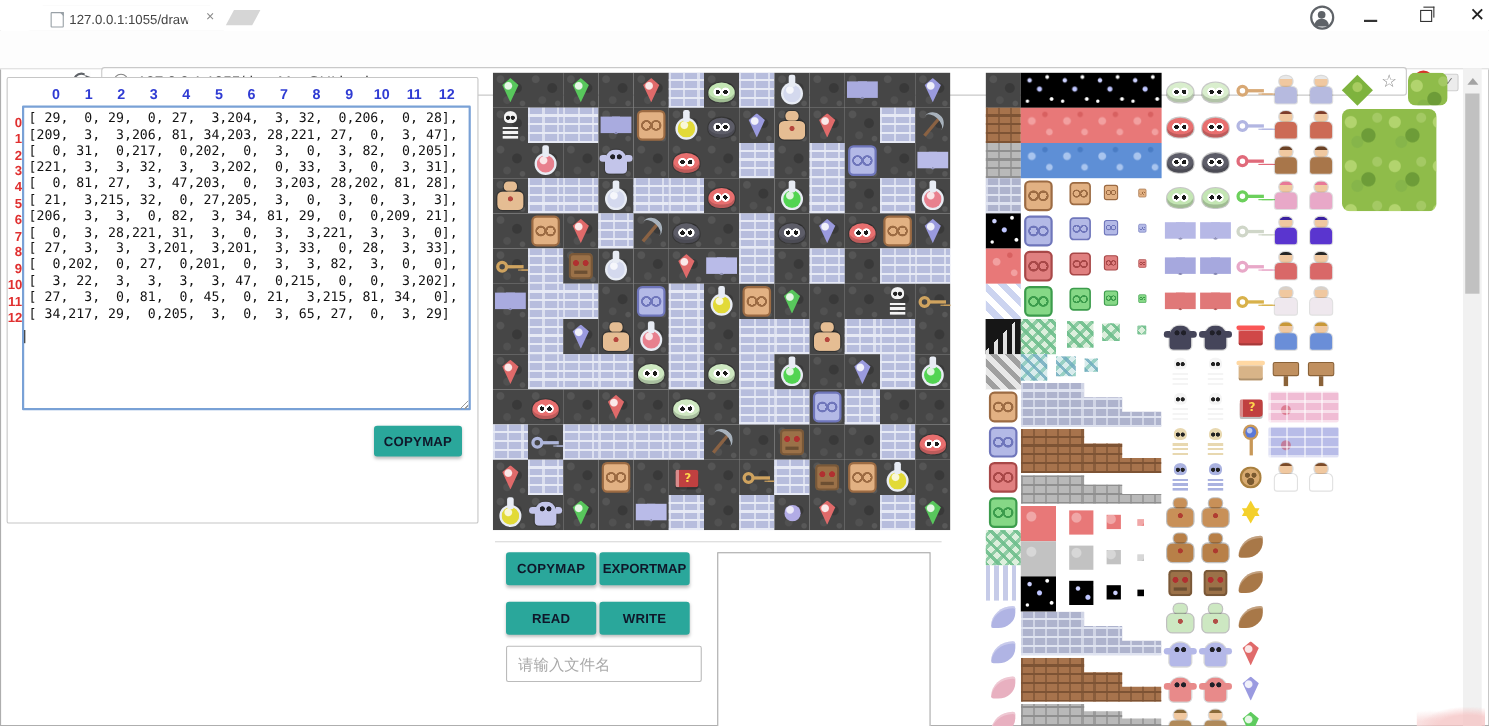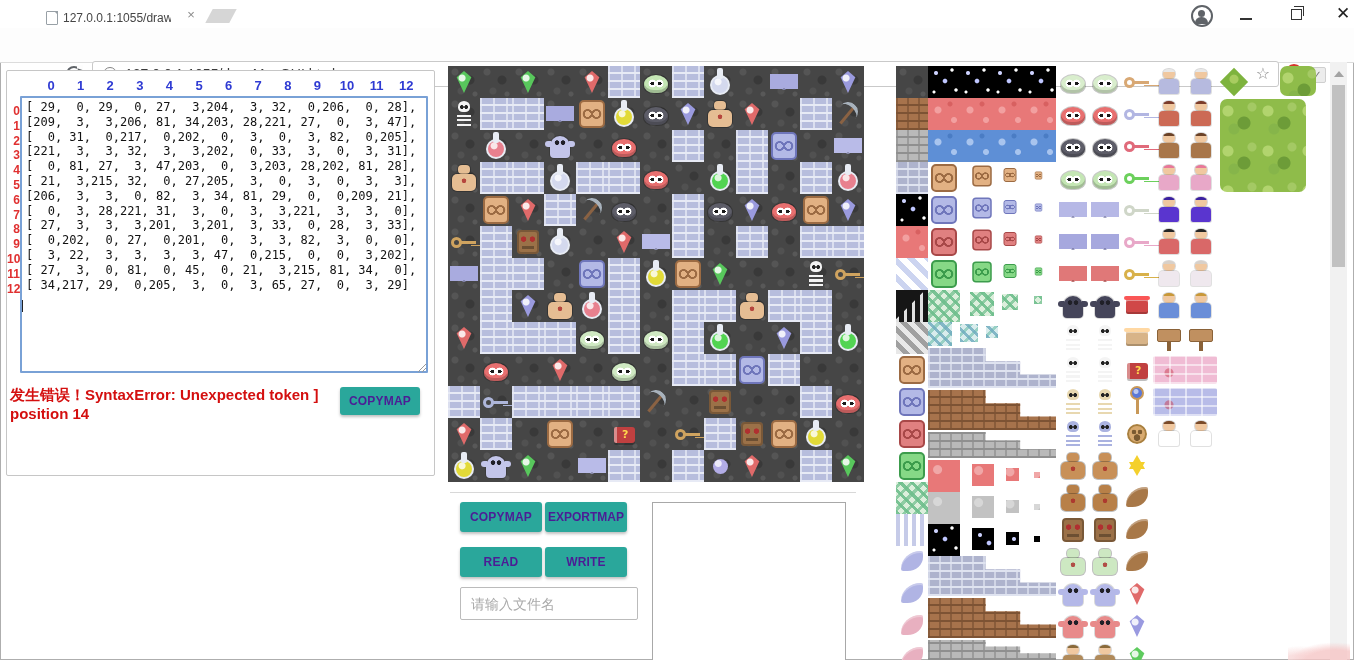--- a/index.html
+++ b/index.html
@@ -43,21 +43,21 @@
   
   #matrix-panel{left:6px;top:70px;width:427px;height:404px;border:1px solid #c6c6c6;border-radius:2px;background:#fff;}
   .col-header{position:absolute;top:7px;transform:translateX(-50%);font-weight:bold;font-size:13px;color:#2f3bd3;}
   .row-header{position:absolute;left:0;width:13px;text-align:right;font-weight:bold;font-size:12px;color:#e03030;height:15px;line-height:15px;}
   #matrix-textarea{position:absolute;left:13px;top:25px;width:408px;height:277px;border:2px solid #79a1d6;border-radius:1px;
        resize:none;outline:none;box-sizing:border-box;white-space:pre;overflow:hidden;
        font-family:"DejaVu Sans Mono","Liberation Mono",monospace;font-size:12px;line-height:14.8px;color:#111;padding:2px 0 0 4px;}
   #caret{left:15px;top:229px;width:1px;height:12px;background:#222;}
   #resize-grip{left:409px;top:291px;width:10px;height:10px;background:repeating-linear-gradient(135deg,transparent 0 2px,#9a9a9a 2px 3px);clip-path:polygon(100% 0,100% 100%,0 100%);}
   #error-text{left:3px;top:314px;width:334px;font-weight:bold;font-size:15px;line-height:19px;color:#d40f0f;}
-  .teal-btn{background:var(--teal);color:#4c1d95;font-weight:bold;font-size:12px;letter-spacing:.2px;
+  .teal-btn{background:var(--teal);color:#0f172a;font-weight:bold;font-size:12px;letter-spacing:.2px;
             border:none;border-radius:3px;box-shadow:0 2px 3px rgba(0,0,0,.25);
             display:flex;align-items:center;justify-content:center;font-family:"Liberation Sans",sans-serif;}
   #copymap-btn{left:333px;top:316px;width:80px;height:28px;}
 
   
   #map-canvas{left:448px;top:66px;width:416px;height:416px;overflow:hidden;cursor:pointer;}
   .cell{position:absolute;width:32px;height:32px;}
 
   
   .tx-dark{background-image:radial-gradient(circle at 7px 6px,#555 0 3px,transparent 4px),radial-gradient(circle at 22px 14px,#393939 0 4px,transparent 5px),radial-gradient(circle at 13px 25px,#515151 0 3px,transparent 4px),radial-gradient(circle at 27px 28px,#585858 0 2px,transparent 3px);background-color:#464646;background-size:32px 32px;}
@@ -207,21 +207,20 @@
 [206,  3,  3,  0, 82,  3, 34, 81, 29,  0,  0,209, 21],
 [  0,  3, 28,221, 31,  3,  0,  3,  3,221,  3,  3,  0],
 [ 27,  3,  3,  3,201,  3,201,  3, 33,  0, 28,  3, 33],
 [  0,202,  0, 27,  0,201,  0,  3,  3, 82,  3,  0,  0],
 [  3, 22,  3,  3,  3,  3, 47,  0,215,  0,  0,  3,202],
 [ 27,  3,  0, 81,  0, 45,  0, 21,  3,215, 81, 34,  0],
 [ 34,217, 29,  0,205,  3,  0,  3, 65, 27,  0,  3, 29]
 </textarea>
   <div class="abs" id="caret"></div>
   <div class="abs" id="resize-grip"></div>
-  <div class="abs" id="error-text">发生错误！SyntaxError: Unexpected token ] position 14</div>
   <button class="abs teal-btn" id="copymap-btn">COPYMAP</button>
 </div>
 
 <div class="abs" id="map-canvas">
     <div class="cell tx-dark" style="left: 0px; top: 0px;">
       <div class="sp sp-gem" style="--c: #58c75c;"></div>
     </div>
     <div class="cell tx-dark" style="left: 32px; top: 0px;"></div>
     <div class="cell tx-dark" style="left: 64px; top: 0px;">
       <div class="sp sp-gem" style="--c: #58c75c;"></div>

